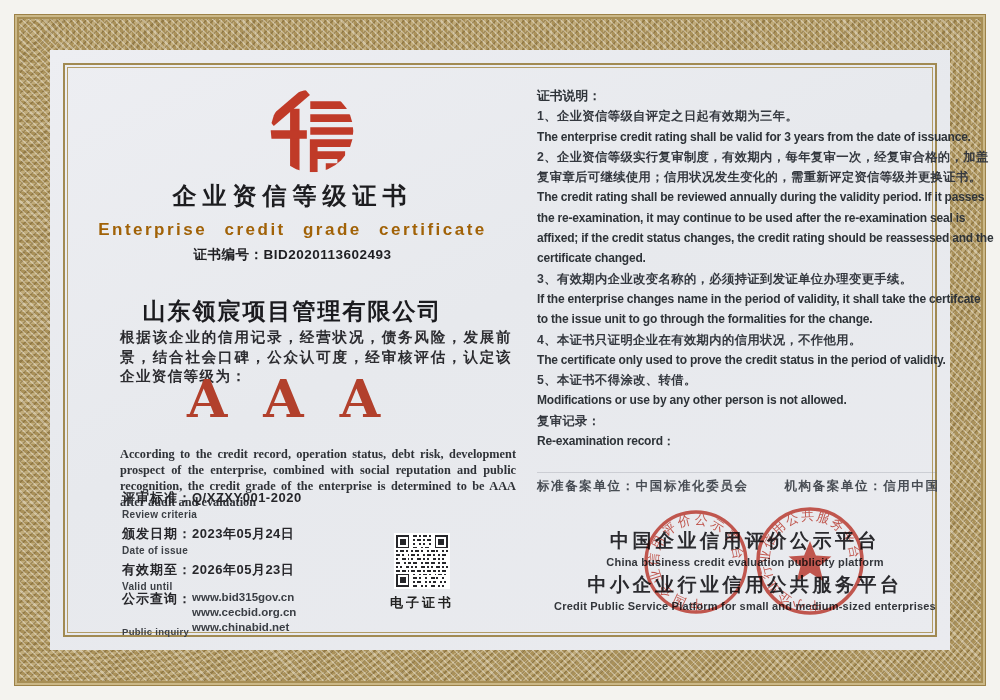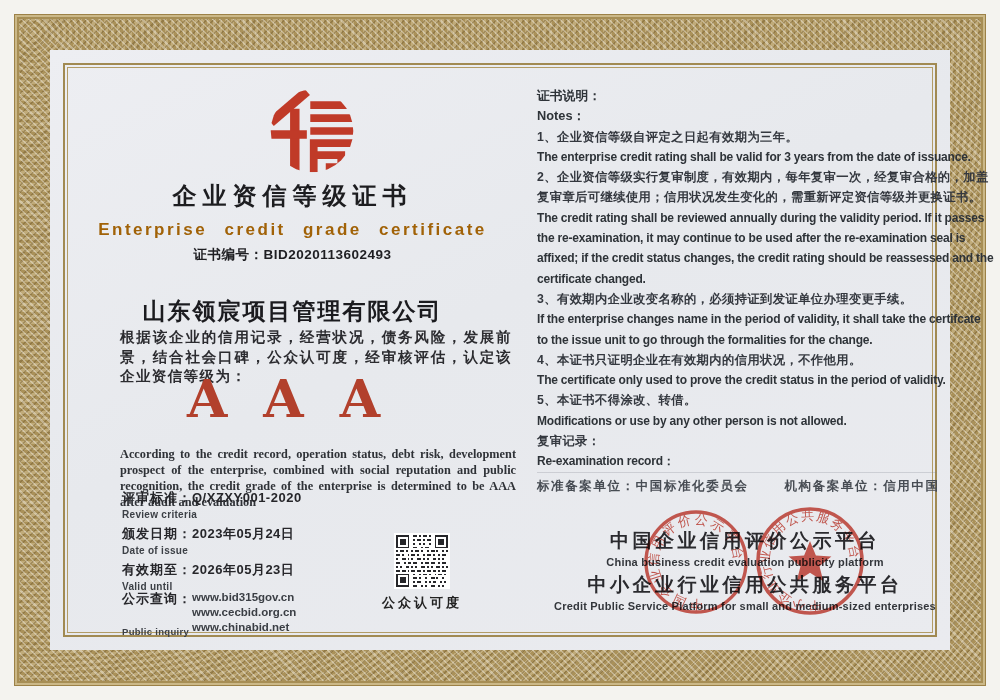--- a/index.html
+++ b/index.html
@@ -166,26 +166,25 @@
         <line x1="1" y1="15.5" x2="28" y2="15.5" stroke-dasharray="2 2 1 1 2 1"></line>
         <line x1="1" y1="17.5" x2="28" y2="17.5" stroke-dasharray="1 1 1 2 2 1"></line>
         <line x1="1" y1="19.5" x2="28" y2="19.5" stroke-dasharray="2 1 2 1 1 1"></line>
         <line x1="10" y1="21.5" x2="28" y2="21.5" stroke-dasharray="1 2 1 1 2 1"></line>
         <line x1="10" y1="23.5" x2="28" y2="23.5" stroke-dasharray="2 1 1 2 1 2"></line>
         <line x1="10" y1="25.5" x2="28" y2="25.5" stroke-dasharray="1 1 2 2 1 1"></line>
         <line x1="10" y1="27.5" x2="28" y2="27.5" stroke-dasharray="2 2 1 1 1 2"></line>
       </g>
     </svg>
   </div>
-  <div class="qr-caption">公众认可度</div>
+  <div class="qr-caption">电子证书</div>
 </div>
 
 <div class="notes">
   <div class="ln n-head">证书说明：</div>
-  <div class="ln n-head">Notes：</div>
   <div class="ln n-zh">1、企业资信等级自评定之日起有效期为三年。</div>
   <div class="ln n-en">The enterprise credit rating shall be valid for 3 years from the date of issuance.</div>
   <div class="ln n-zh">2、企业资信等级实行复审制度，有效期内，每年复审一次，经复审合格的，加盖</div>
   <div class="ln n-zh">复审章后可继续使用；信用状况发生变化的，需重新评定资信等级并更换证书。</div>
   <div class="ln n-en">The credit rating shall be reviewed annually during the validity period. If it passes</div>
   <div class="ln n-en">the re-examination, it may continue to be used after the re-examination seal is</div>
   <div class="ln n-en">affixed; if the credit status changes, the credit rating should be reassessed and the</div>
   <div class="ln n-en">certificate changed.</div>
   <div class="ln n-zh">3、有效期内企业改变名称的，必须持证到发证单位办理变更手续。</div>
   <div class="ln n-en">If the enterprise changes name in the period of validity, it shall take the certifcate</div>

